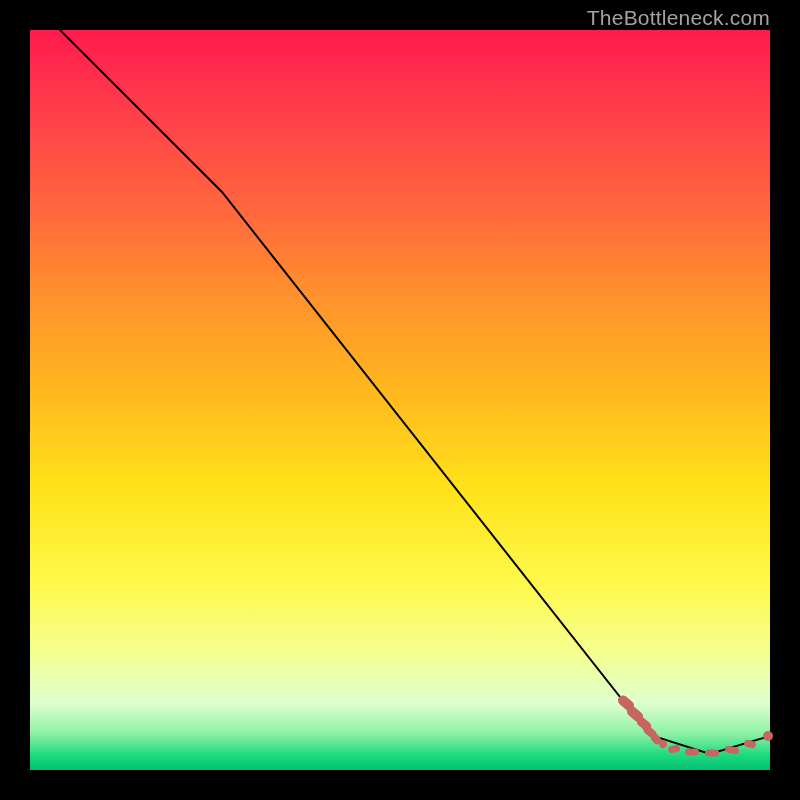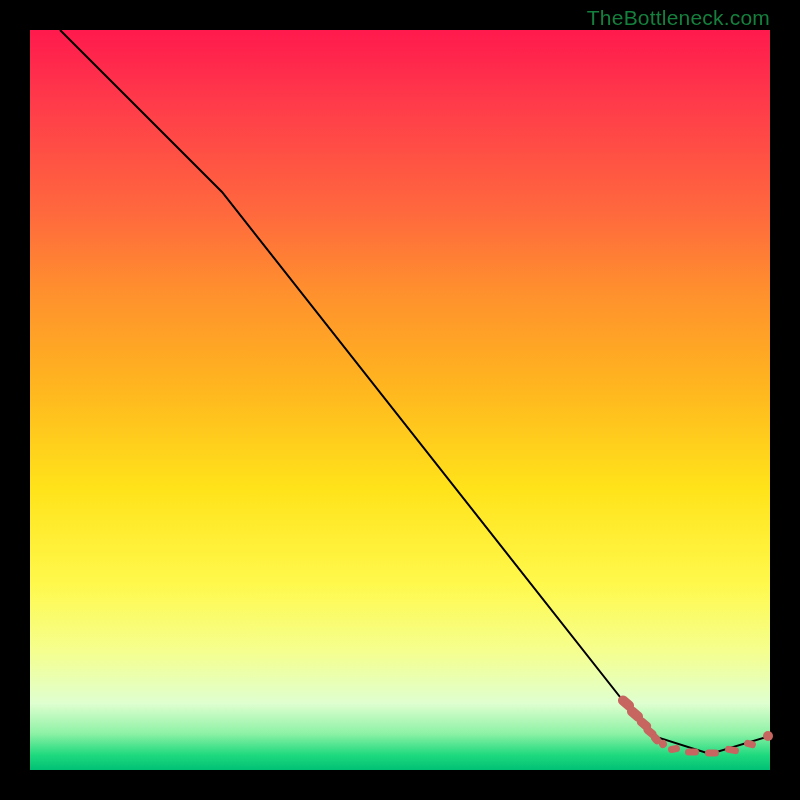--- a/index.html
+++ b/index.html
@@ -37,21 +37,21 @@
       #dfffd0 91%,
       #8ff2a6 95%,
       #1ed97e 98%,
       #00c074 100%
     );
   }
   .watermark {
     position: absolute;
     top: 6px;
     right: 30px;
-    color: #15803d;
+    color: #a3a3a3;
     font-size: 21px;
     font-weight: 400;
     letter-spacing: 0.2px;
   }
   svg.overlay {
     position: absolute;
     left: 30px;
     top: 30px;
     width: 740px;
     height: 740px;

